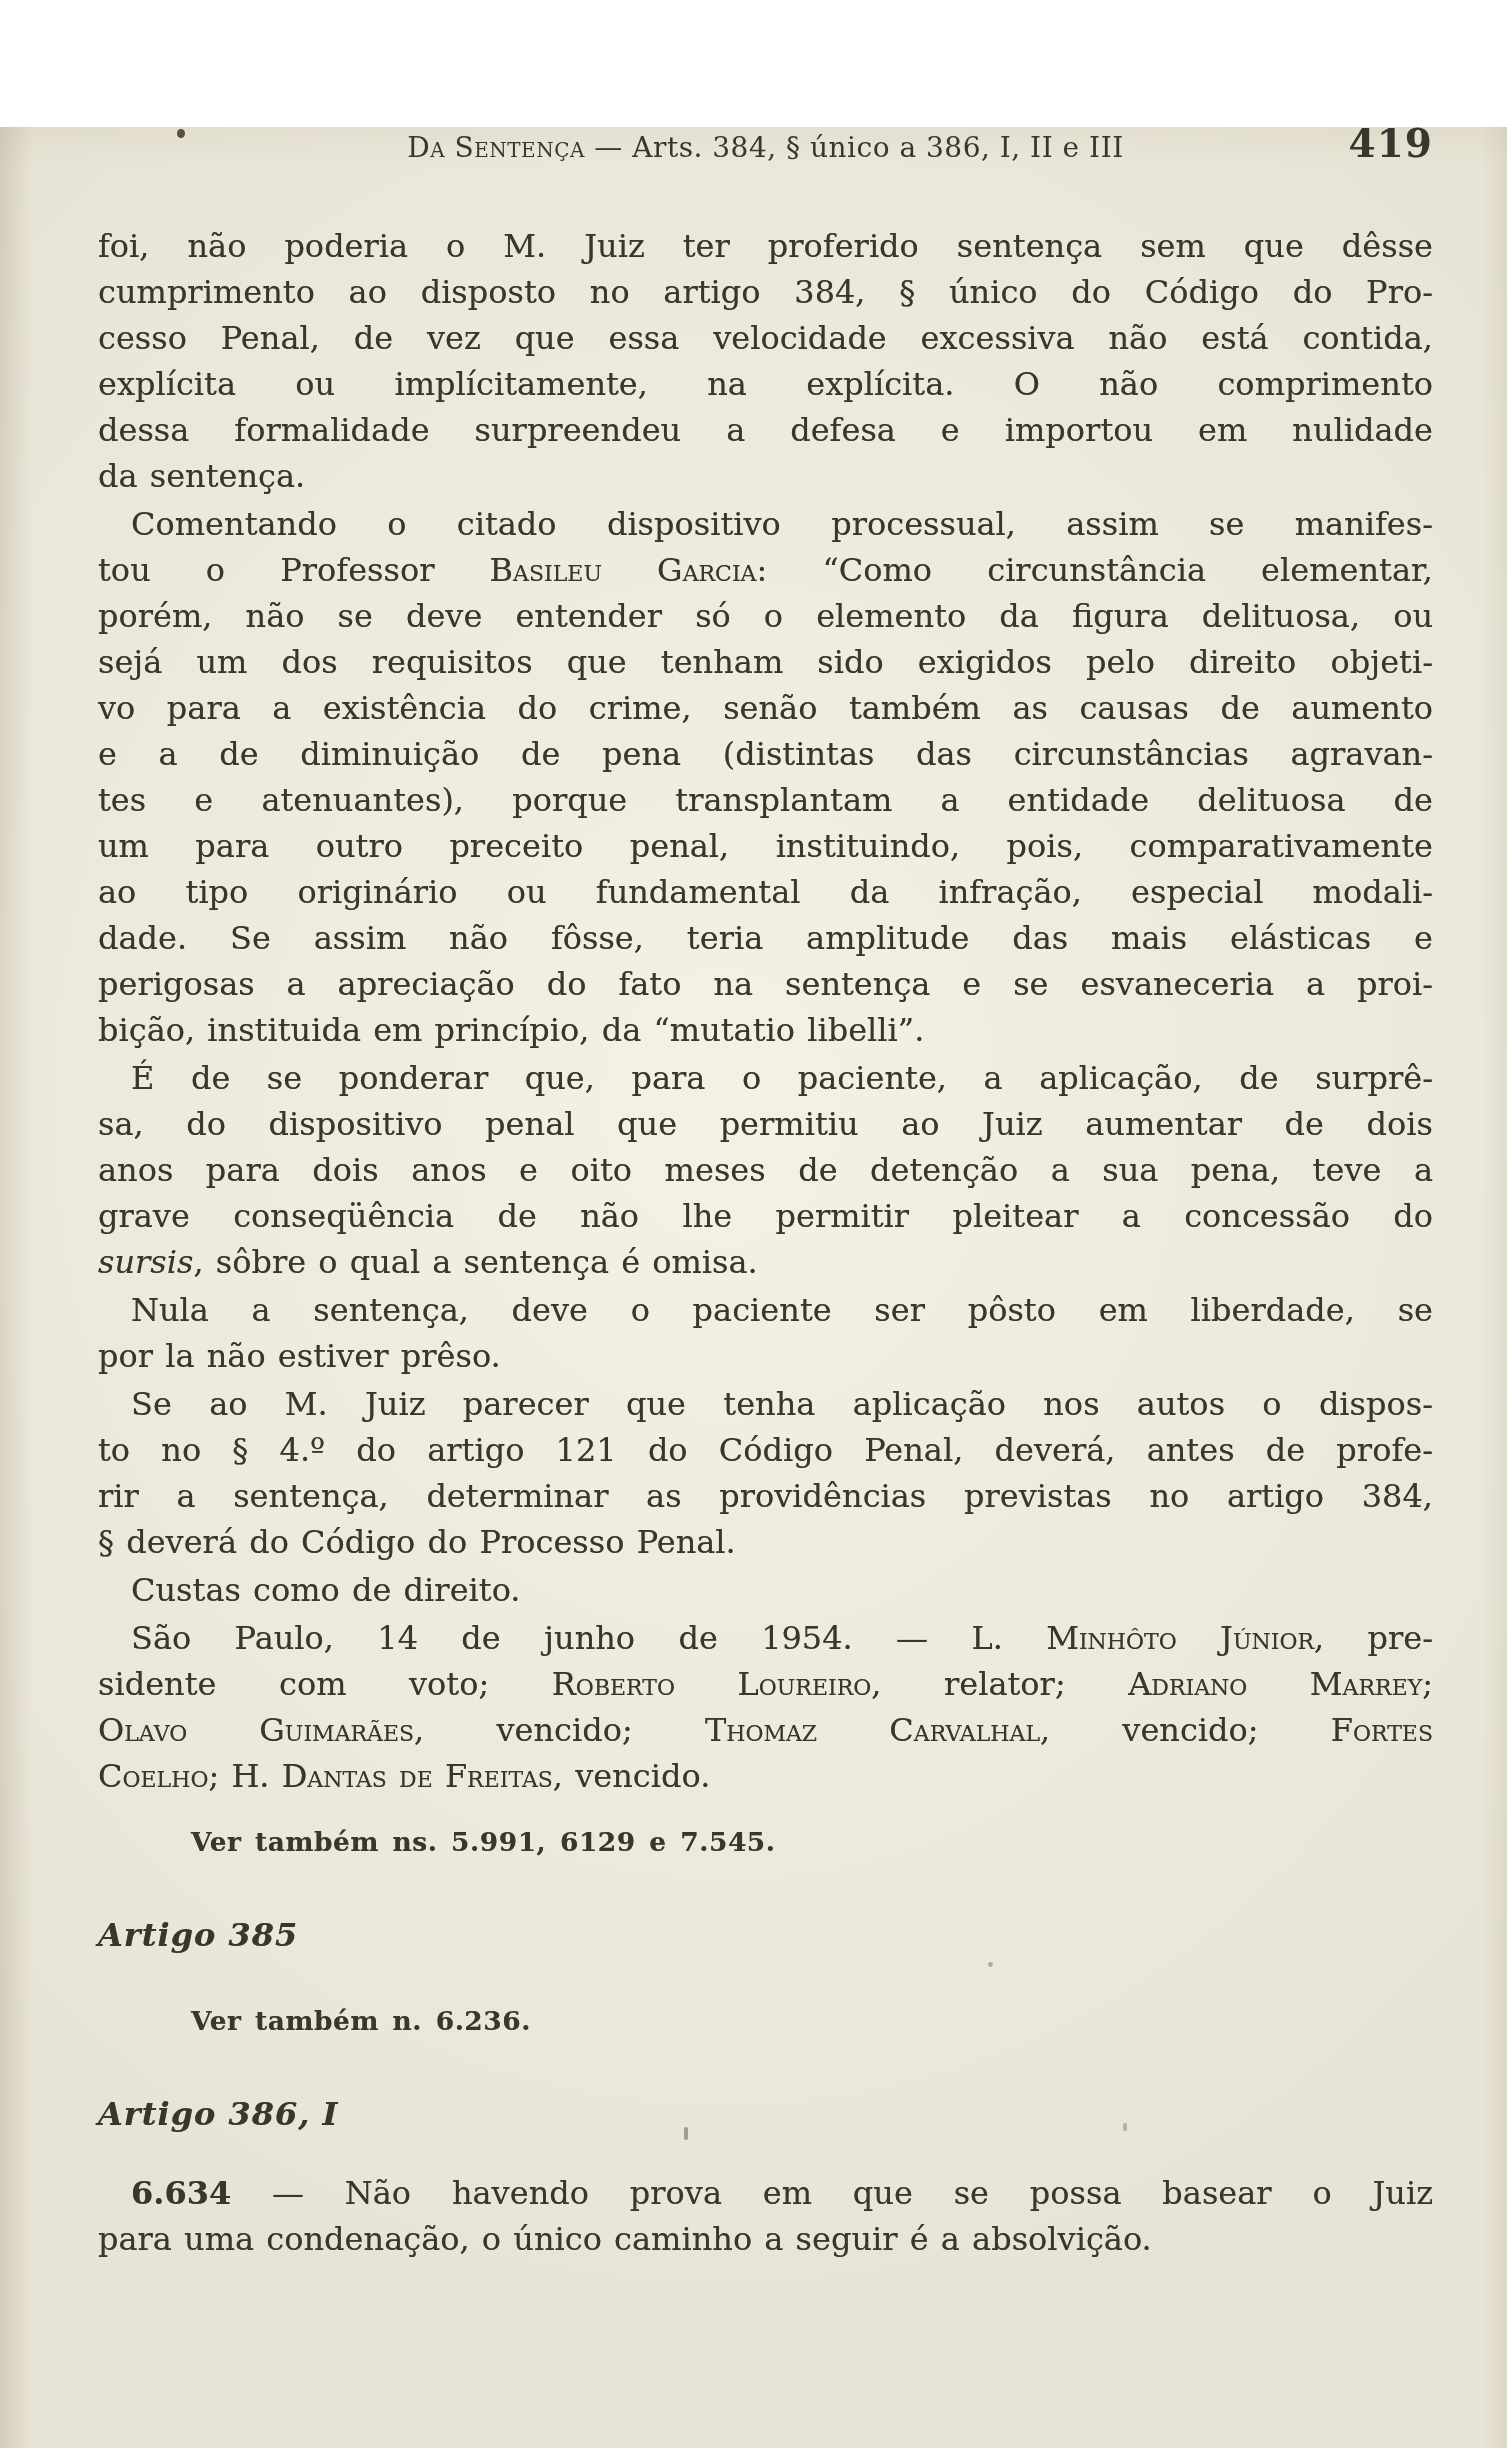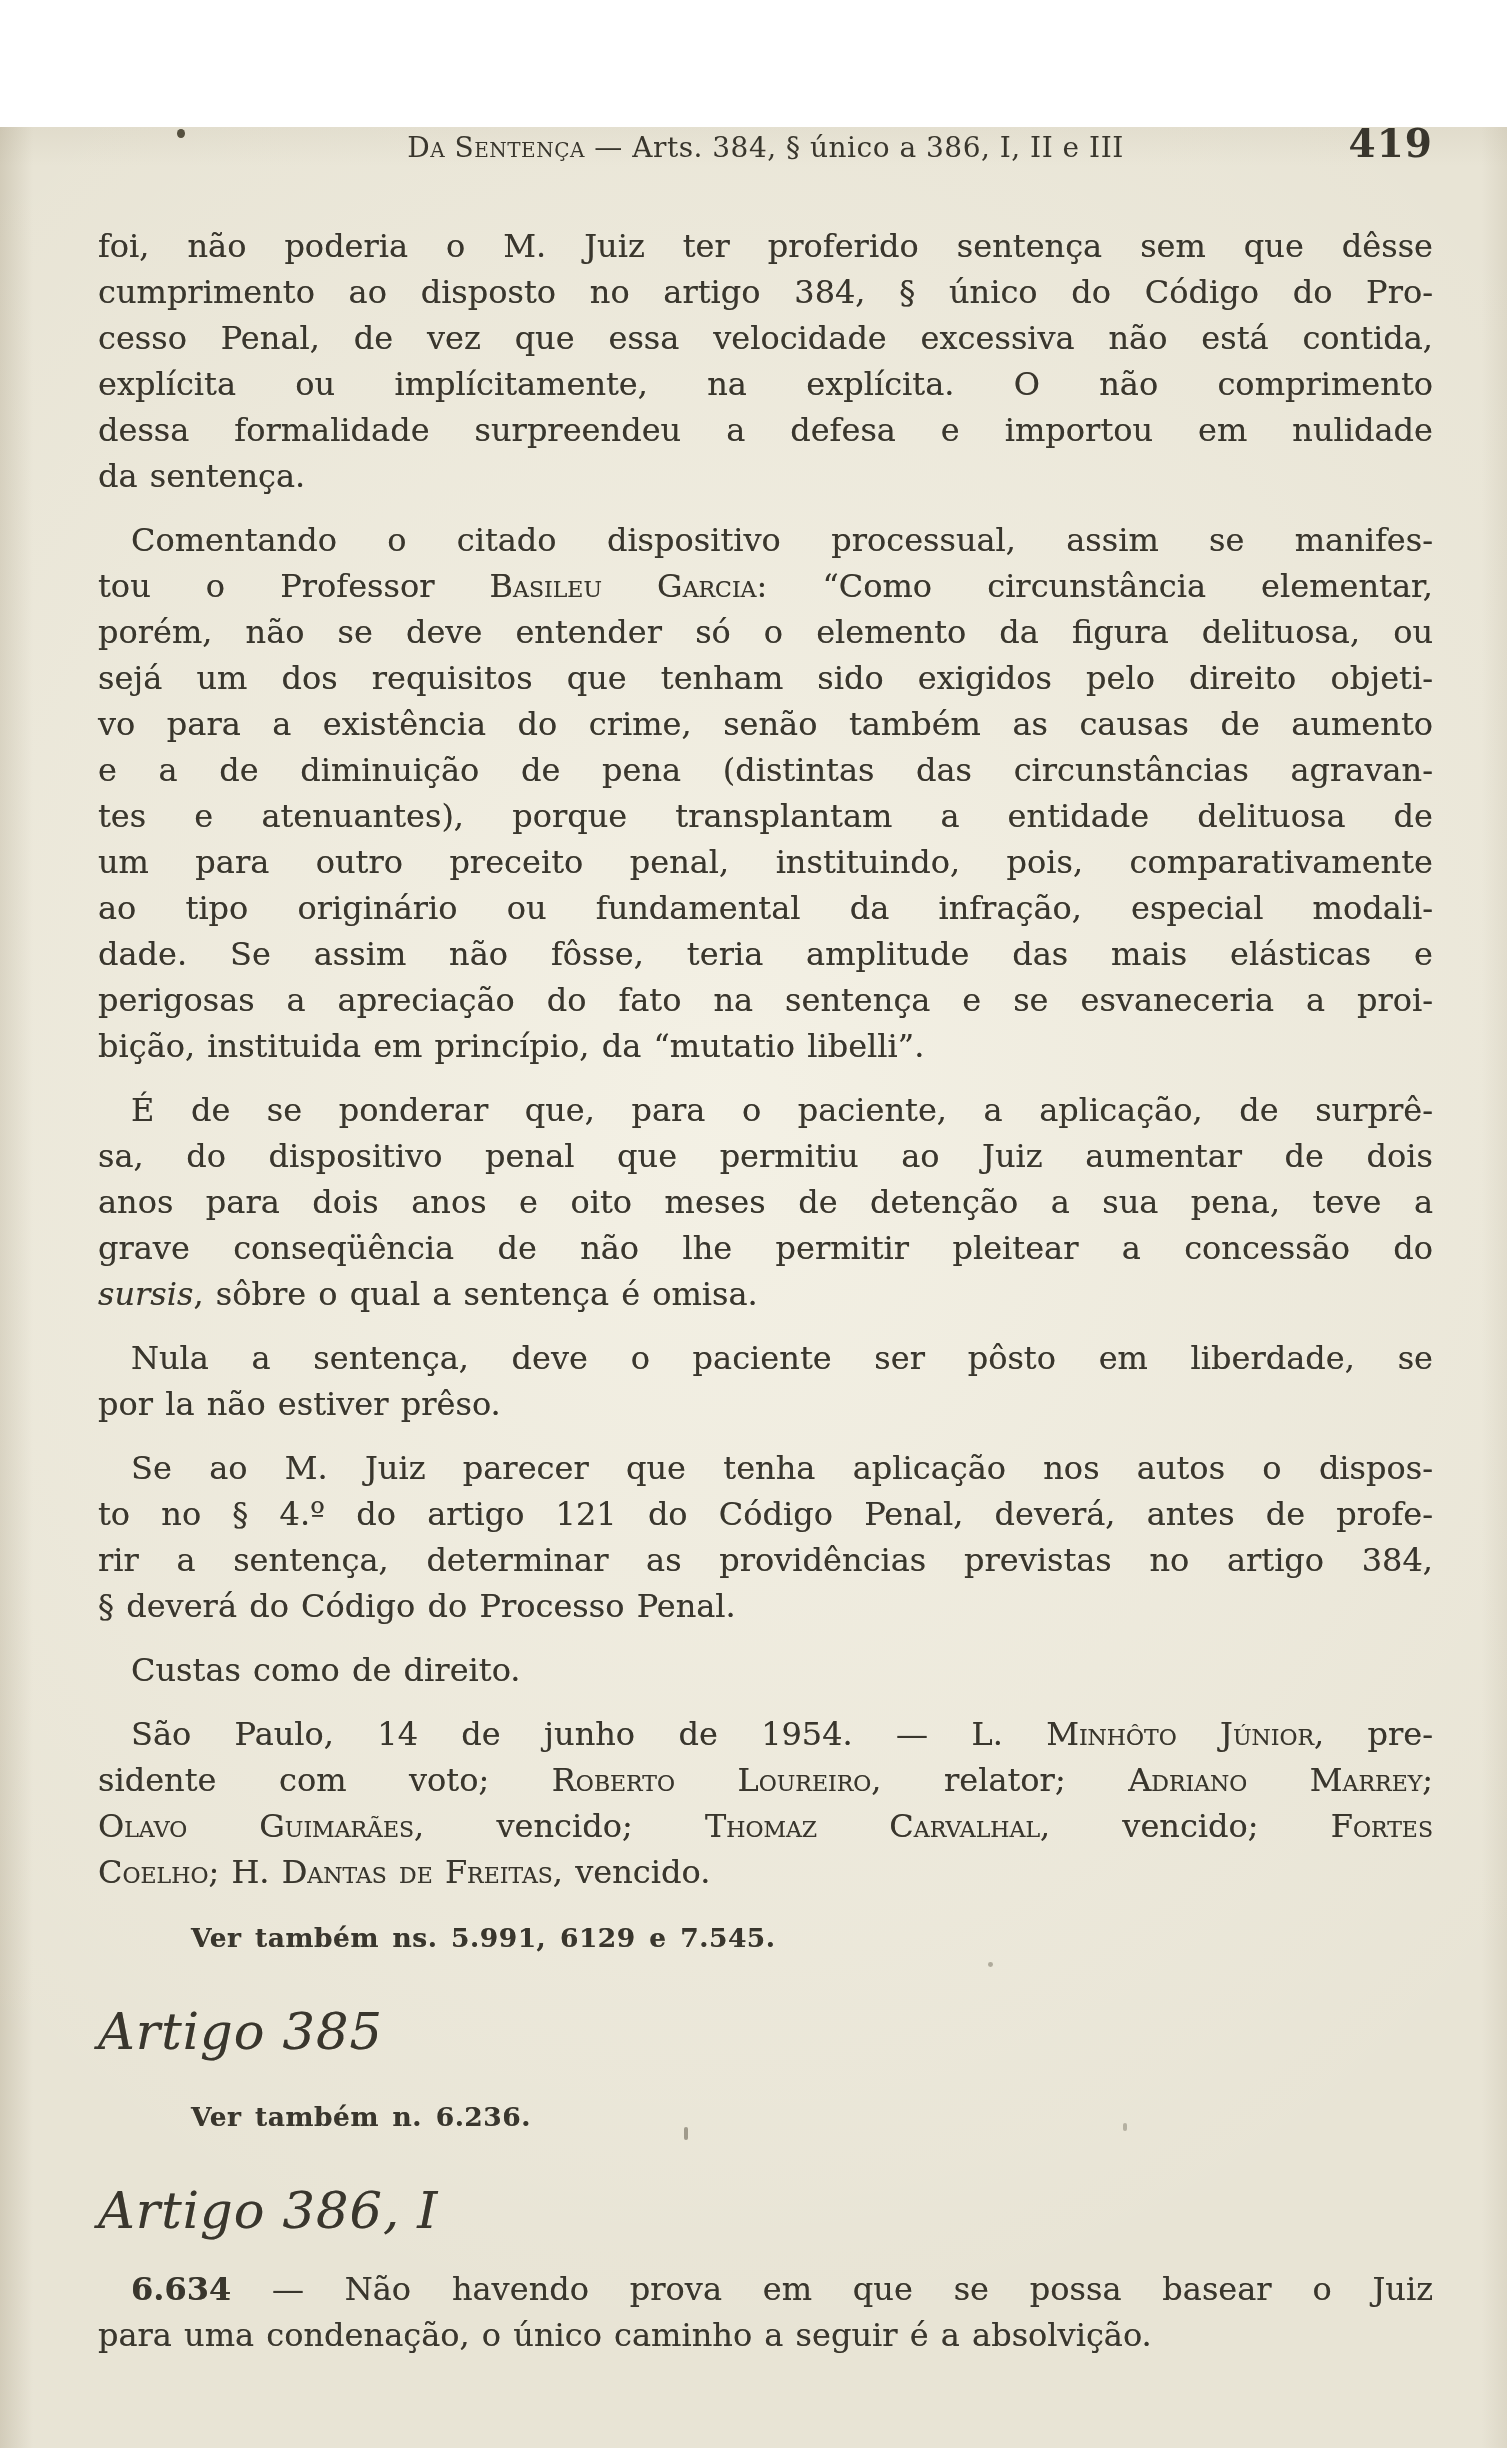--- a/index.html
+++ b/index.html
@@ -39,21 +39,21 @@
     font-size: 39px;
     font-weight: 600;
     letter-spacing: 1px;
   }
 
   
   .text-block {
     margin: 55px 74px 0 98px;
     text-shadow: 0 0 0.5px rgba(40,36,28,0.45);
   }
-  .para { margin-top: 18px; }
+  .para { margin-top: 2px; }
   .line {
     font-size: 32px;
     line-height: 46px;
     text-align: justify;
     text-align-last: justify;
     word-spacing: 2px;
   }
   .line.end { text-align-last: left; }
   .line.ind { text-indent: 33px; }
 
@@ -64,24 +64,24 @@
   .note {
     margin: 23.5px 0 0 93px;
     font-size: 26.5px;
     line-height: 37px;
     font-weight: 600;
     letter-spacing: 0.5px;
     word-spacing: 3.9px;
   }
   .heading {
     margin-top: 51px;
-    font-size: 51px;
+    font-size: 32px;
     line-height: 49px;
     font-style: italic;
-    font-weight: 400;
+    font-weight: 700;
     letter-spacing: 1px;
   }
   .note + .heading  { margin-top: 51px; }
   .heading + .note  { margin-top: 42px; }
   .heading + .para  { margin-top: 31px; }
 
   
   .speck {
     position: absolute;
     background: #55503f;

